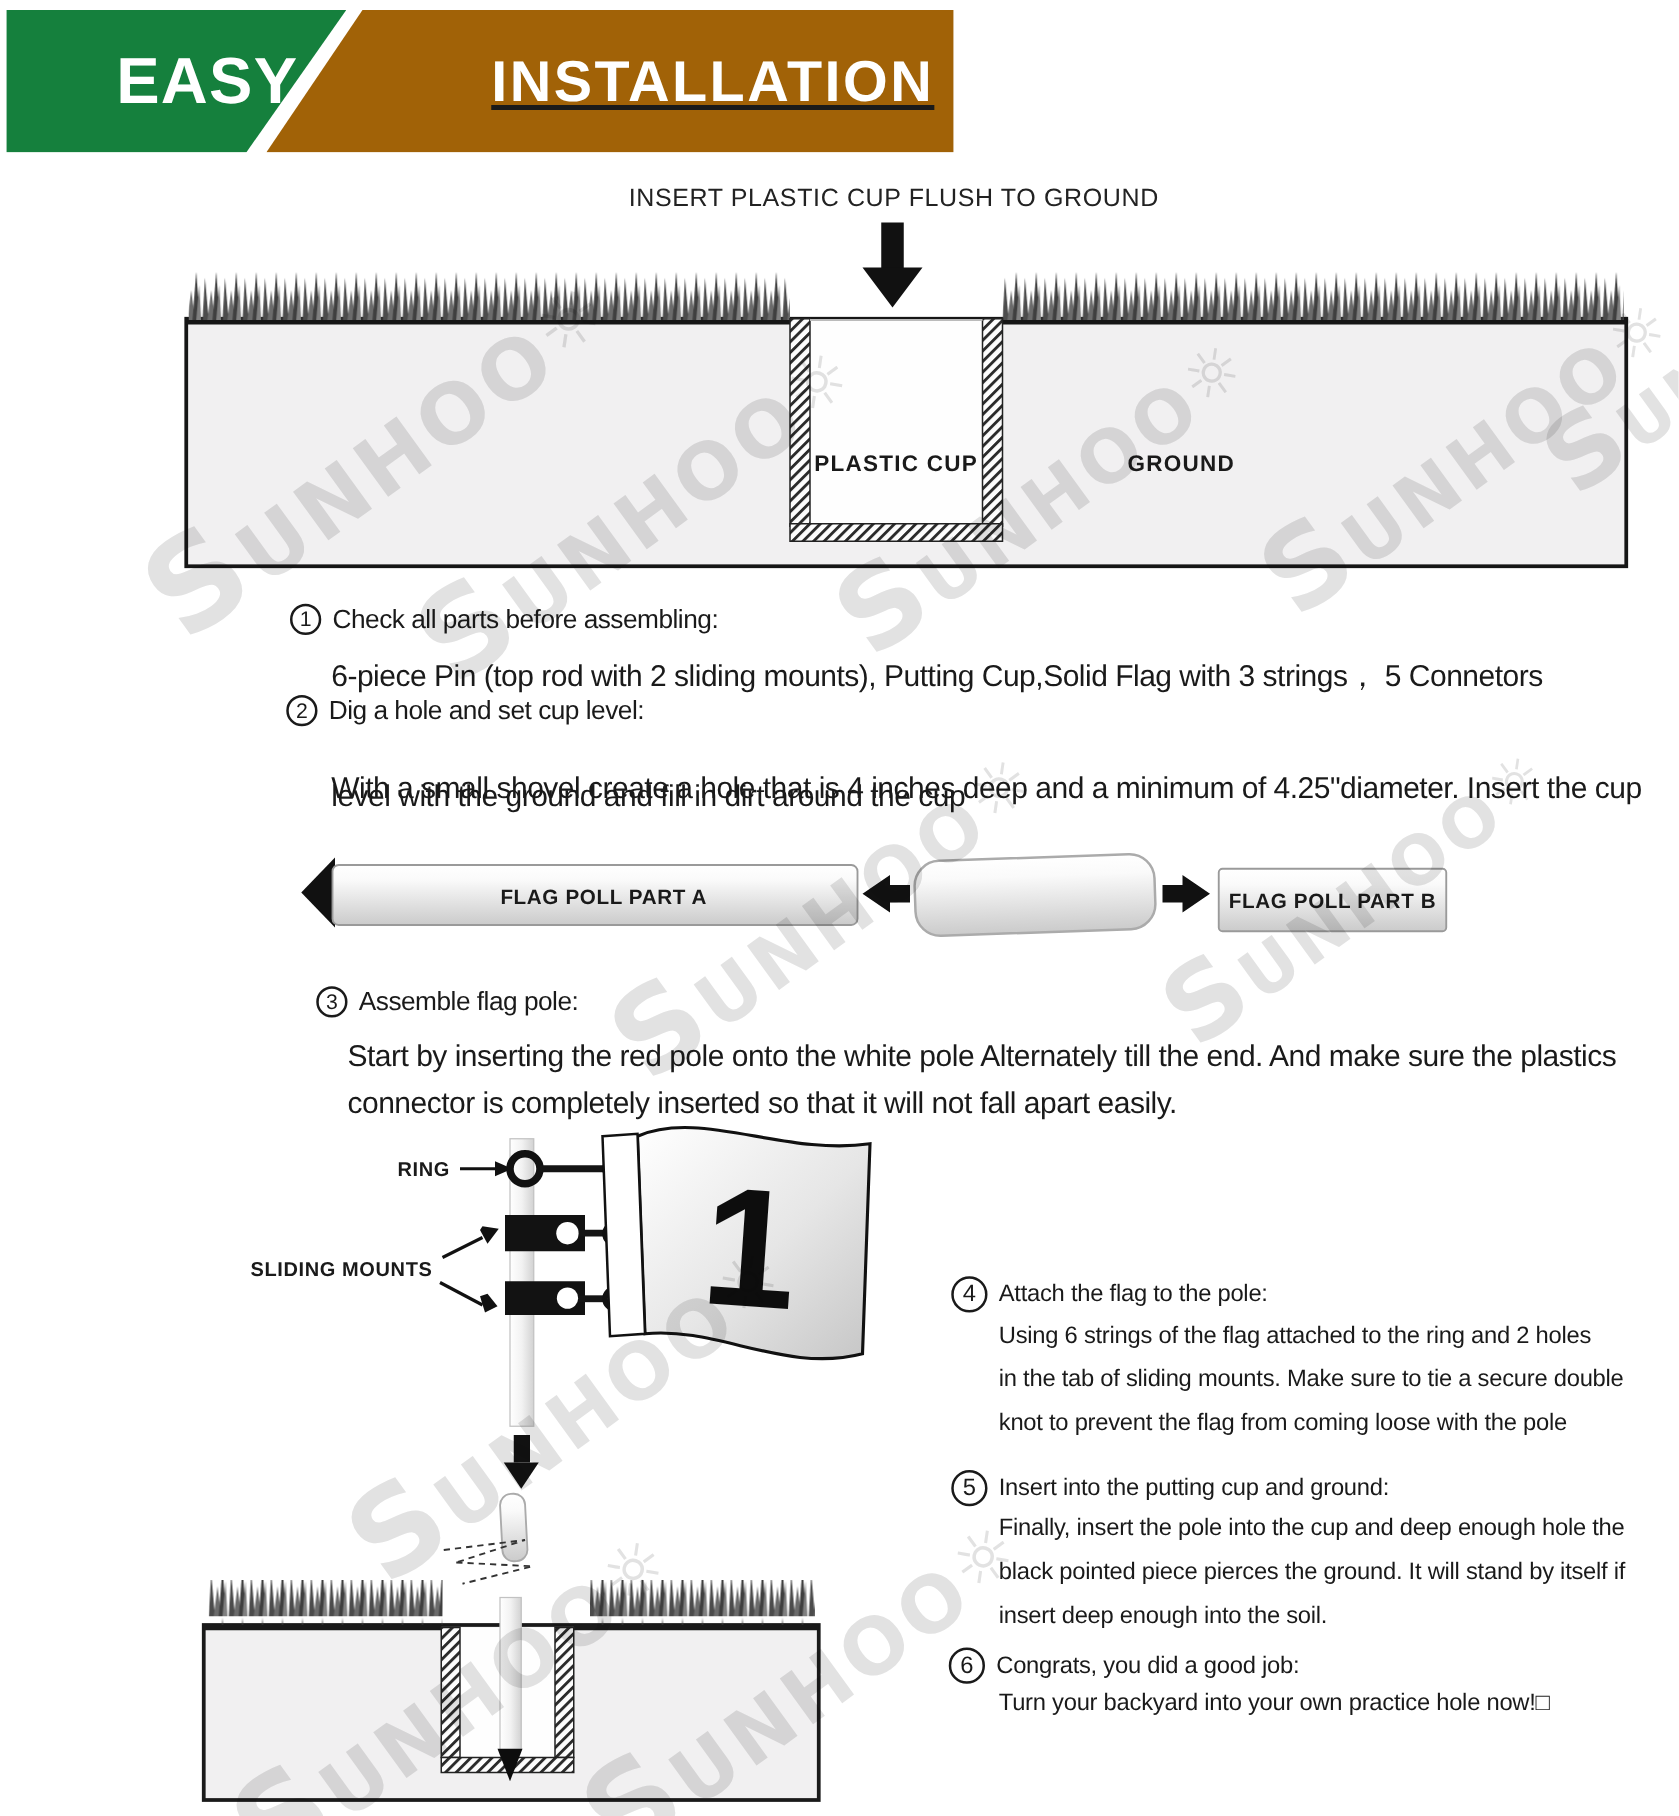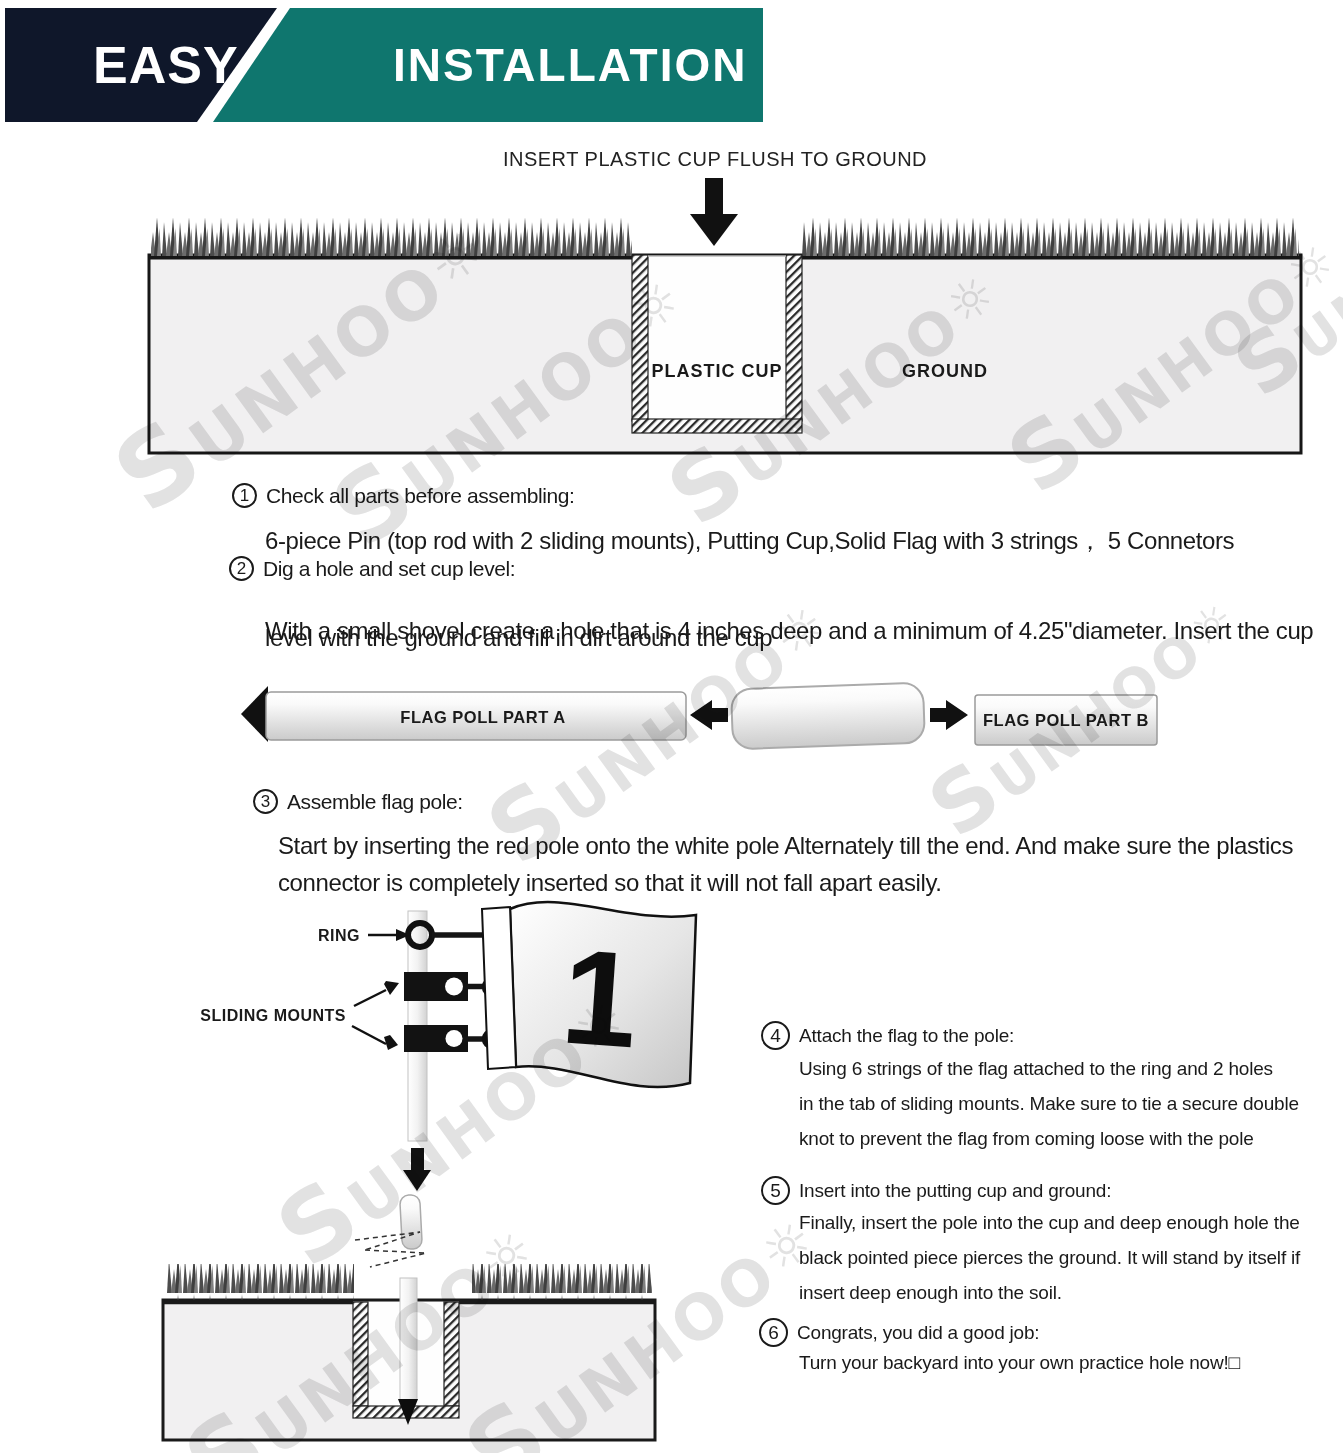--- a/index.html
+++ b/index.html
@@ -1,25 +1,25 @@
 <!DOCTYPE html>
 <html><head>
 <meta charset="utf-8">
 <style>
   html,body{margin:0;padding:0;background:#fff;}
   .page{position:relative;width:1343px;height:1453px;background:#fff;overflow:hidden;
         font-family:"Liberation Sans",sans-serif;color:#1a1a1a;}
   
-  .banner-black{position:absolute;left:5px;top:8px;width:272px;height:114px;background:#0f172a;
+  .banner-black{position:absolute;left:5px;top:8px;width:272px;height:114px;background:#15803d;
     clip-path:polygon(0 0,100% 0,calc(100% - 80px) 100%,0 100%);
     display:flex;align-items:center;}
   .banner-black span{color:#fff;font-size:52px;font-weight:700;letter-spacing:1px;margin-left:88px;}
-  .banner-red{position:absolute;left:213px;top:8px;width:550px;height:114px;background:#0f766e;
+  .banner-red{position:absolute;left:213px;top:8px;width:550px;height:114px;background:#a16207;
     clip-path:polygon(77px 0,100% 0,100% 100%,0 100%);
-    display:flex;align-items:center;}
+    display:flex;align-items:center;text-decoration:underline;}
   .banner-red span{color:#fff;font-size:46px;font-weight:700;letter-spacing:2px;margin-left:180px;}
   
   .caption{position:absolute;left:430px;top:148px;width:570px;text-align:center;
     font-size:20px;font-weight:400;letter-spacing:.5px;color:#222;}
   .arrow-shaft{position:absolute;left:705px;top:178px;width:18px;height:38px;background:#111;}
   .arrow-head{position:absolute;left:690px;top:214px;width:0;height:0;
     border-left:24px solid transparent;border-right:24px solid transparent;border-top:32px solid #111;}
   
   .step-head{position:absolute;display:flex;align-items:center;gap:9px;white-space:nowrap;}
   .circ{display:inline-flex;align-items:center;justify-content:center;box-sizing:border-box;

